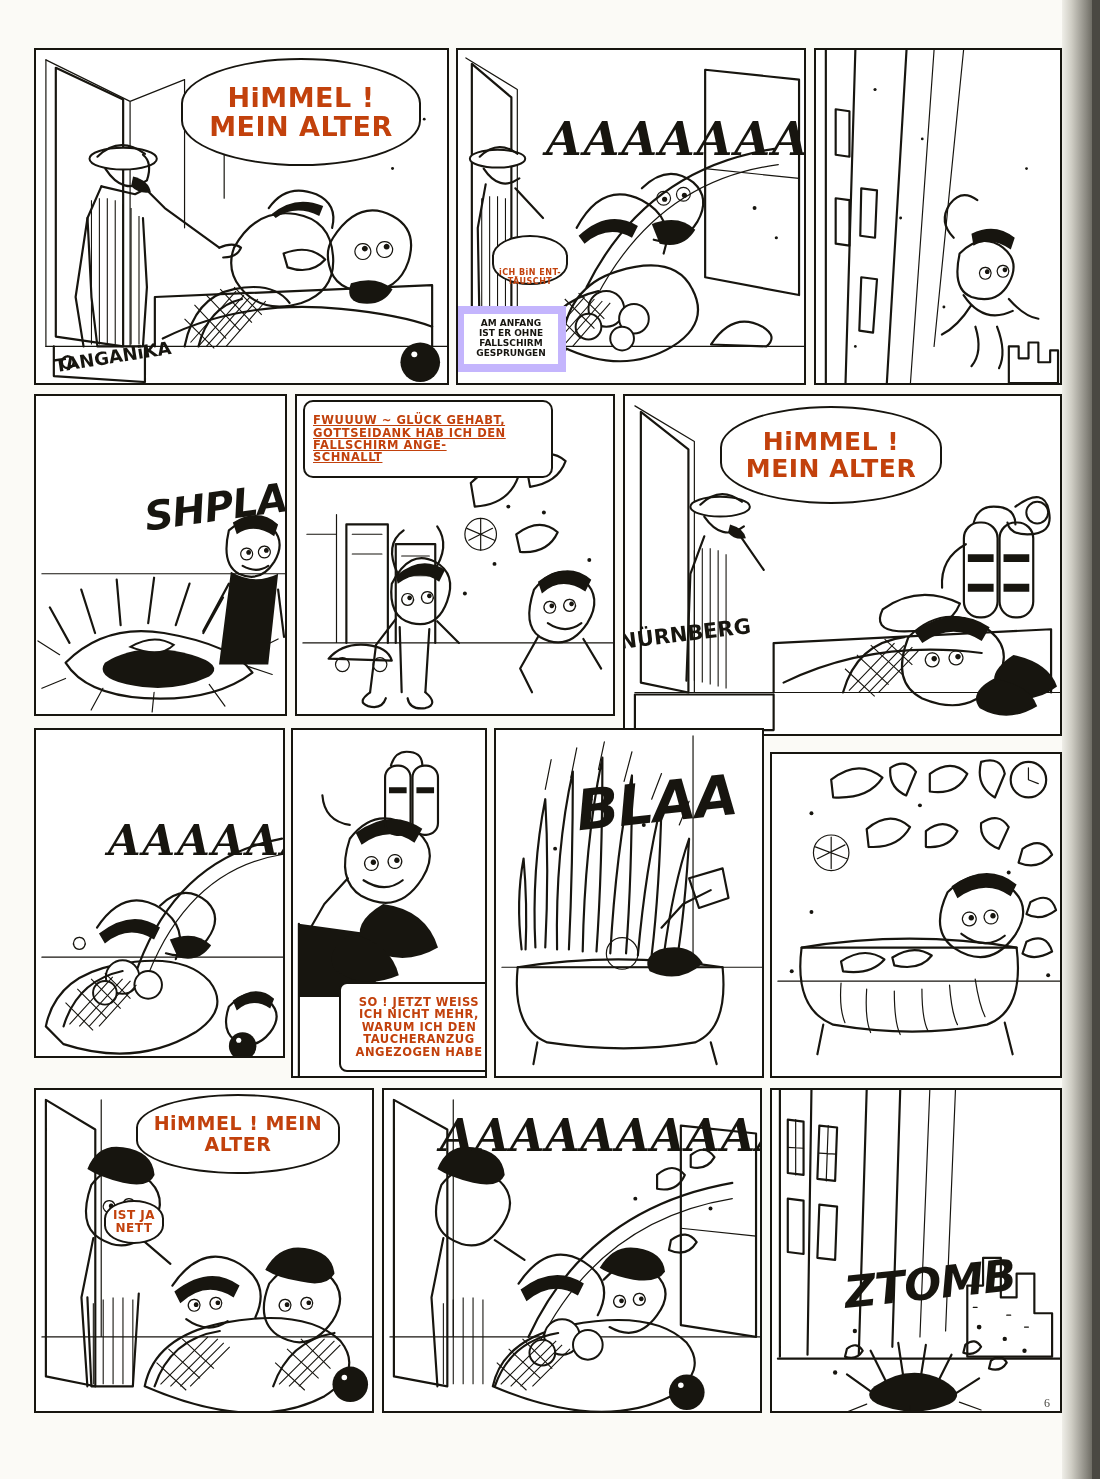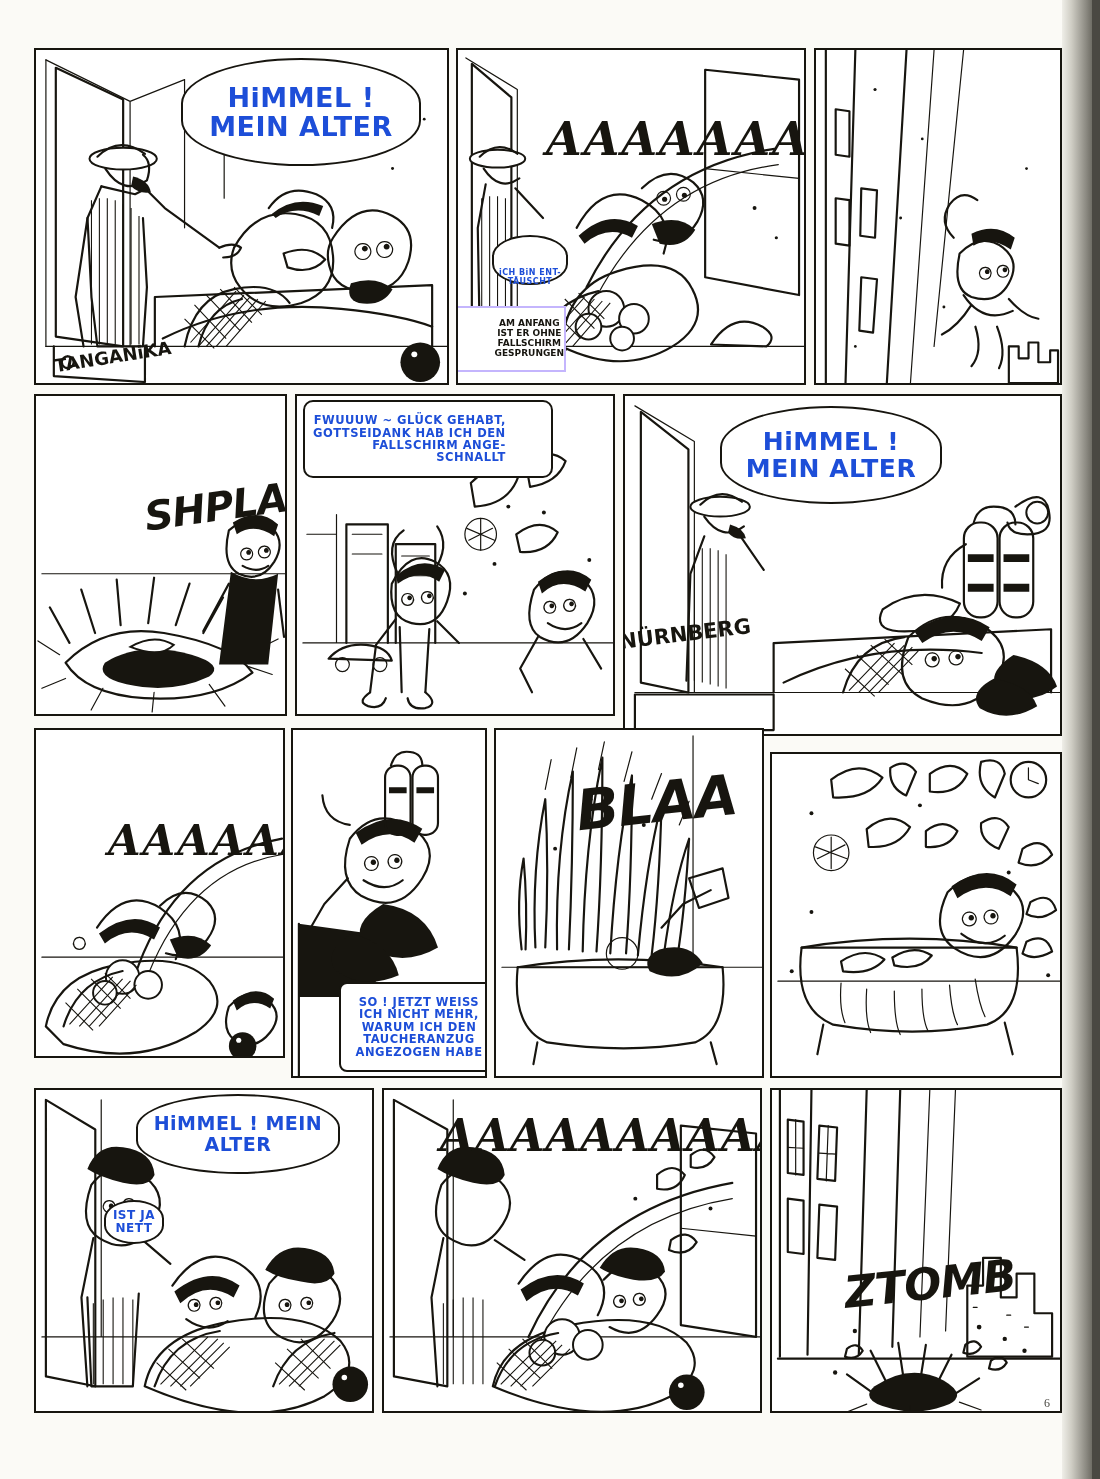--- a/index.html
+++ b/index.html
@@ -50,21 +50,21 @@
   .balloon {
     position: absolute;
     background: #ffffff;
     border: 2.5px solid #17150f;
     border-radius: 50% / 42%;
     box-sizing: border-box;
     display: flex;
     align-items: center;
     justify-content: center;
     text-align: center;
-    color: #1d4ed8;
+    color: #c2410c;
     font-family: "DejaVu Sans", sans-serif;
     font-weight: 700;
     letter-spacing: 0.5px;
     line-height: 1.08;
     z-index: 6;
   }
   .balloon.rect {
     border-radius: 8px;
   }
   .bigtext {
@@ -82,31 +82,31 @@
     font-family: "DejaVu Sans", sans-serif;
     font-weight: 700;
     font-style: italic;
     letter-spacing: -1px;
     z-index: 5;
     white-space: nowrap;
   }
   .caption {
     position: absolute;
     background: #ffffff;
-    border: 2px solid #c4b5fd;
+    border: 8px solid #c4b5fd;
     box-sizing: border-box;
     color: #17150f;
     font-family: "DejaVu Sans", sans-serif;
     font-weight: 700;
     text-align: center;
     line-height: 1.1;
     z-index: 6;
     display: flex;
     align-items: center;
-    justify-content: flex-end;
+    justify-content: center;
   }
   .signtext {
     position: absolute;
     color: #17150f;
     font-family: "DejaVu Sans", sans-serif;
     font-weight: 700;
     z-index: 5;
     white-space: nowrap;
   }
   .pagenum {
@@ -356,21 +356,21 @@
         <circle class="thin" cx="84" cy="272" r="7"></circle>
 
       <g class="solid">
         <circle cx="200" cy="170" r="2"></circle>
           <circle cx="214" cy="112" r="2"></circle>
         <circle cx="250" cy="118" r="2"></circle>
           <circle cx="170" cy="200" r="2"></circle>
         <circle cx="296" cy="166" r="2"></circle>
       </g>
     </svg>
-    <div class="balloon rect" style="left:6px; top:4px; width:250px; height:78px; font-size:11.5px; border-radius:10px; text-align:right; padding:4px 8px; justify-content:flex-start;">
+    <div class="balloon rect" style="left:6px; top:4px; width:250px; height:78px; font-size:11.5px; border-radius:10px; text-align:left; padding:4px 8px; justify-content:flex-start;text-decoration:underline;">
       <span style="white-space:pre-line;">FWUUUW ~ GLÜCK GEHABT,
 GOTTSEIDANK HAB ICH DEN
 FALLSCHIRM ANGE-
 SCHNALLT</span>
     </div>
   </div>
 
   <div class="panel" style="left:623px; top:394px; width:439px; height:342px;">
     <svg class="art" viewBox="0 0 439 342" preserveAspectRatio="none">
       <path class="thin" d="M10 10 L70 46 L70 300 M10 300 L70 300 M70 300 L439 300"></path>

